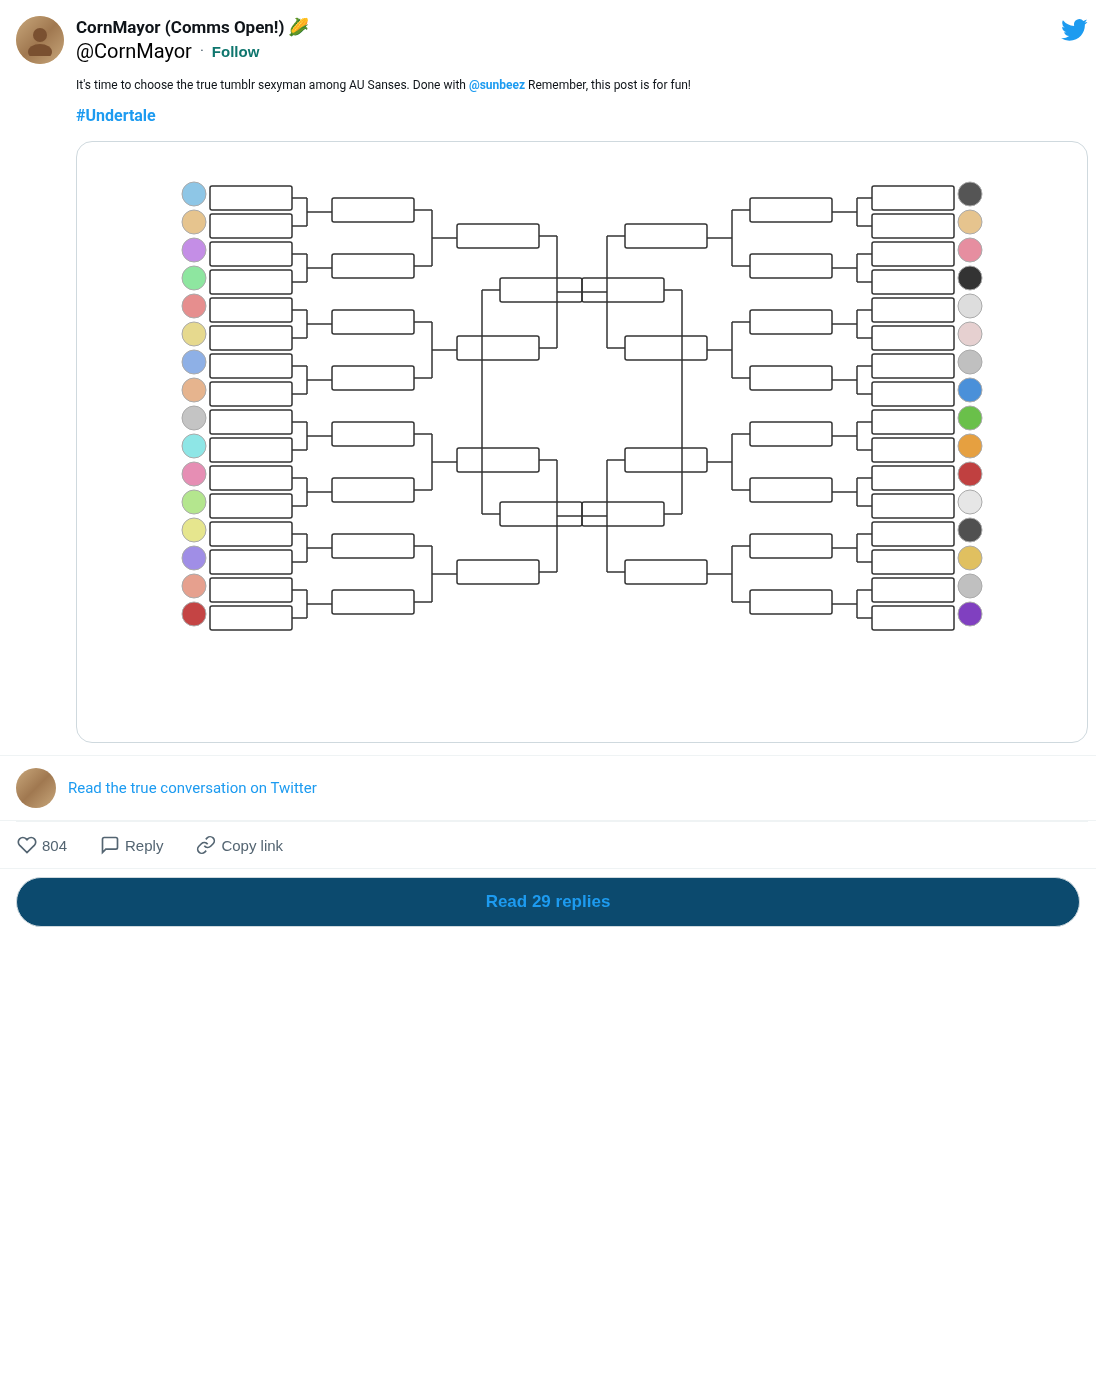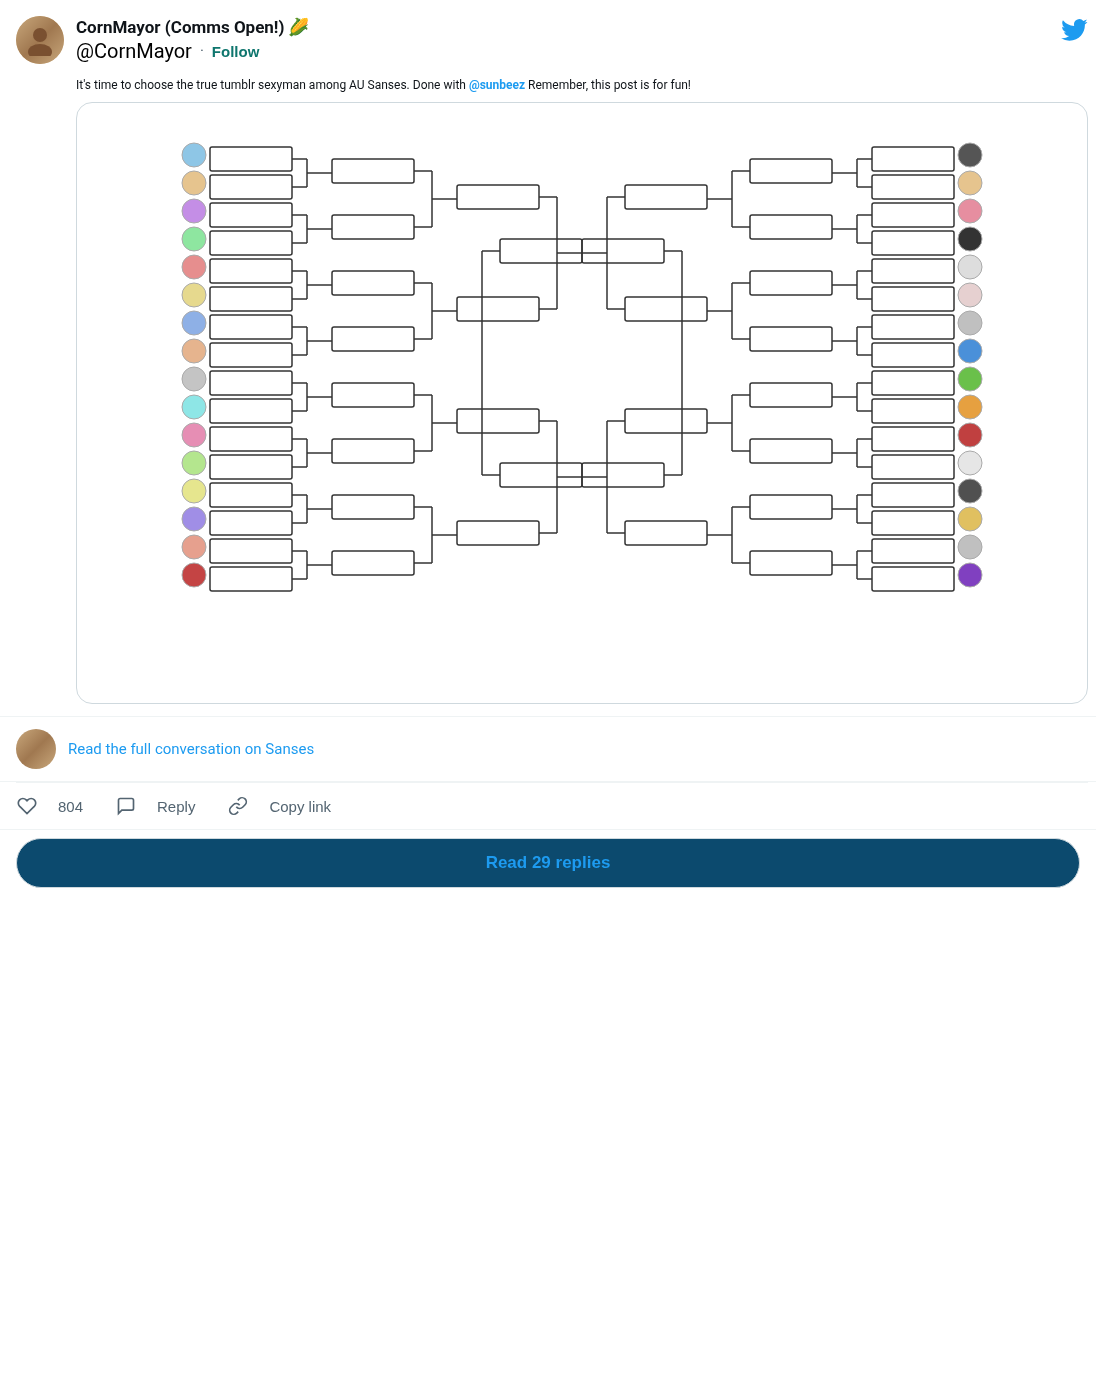--- a/index.html
+++ b/index.html
@@ -197,21 +197,21 @@
       display: flex;
       align-items: center;
       gap: 32px;
       padding: 12px 0;
       border-top: 1px solid #eff3f4;
     }
 
     .action-btn {
       display: flex;
       align-items: center;
-      gap: 20px;
+      gap: 4px;
       color: #536471;
       font-size: 15px;
       cursor: pointer;
       background: none;
       border: none;
       padding: 0;
     }
 
     .action-icon {
       width: 22px;
@@ -267,20 +267,23 @@
       <svg width="28" height="28" viewBox="0 0 24 24" fill="#1d9bf0">
         <path d="M23.643 4.937c-.835.37-1.732.62-2.675.733a4.67 4.67 0 0 0 2.048-2.578 9.3 9.3 0 0 1-2.958 1.13 4.66 4.66 0 0 0-7.938 4.25 13.229 13.229 0 0 1-9.602-4.868c-.4.69-.63 1.49-.63 2.342A4.66 4.66 0 0 0 3.96 9.824a4.647 4.647 0 0 1-2.11-.583v.06a4.66 4.66 0 0 0 3.737 4.568 4.69 4.69 0 0 1-2.104.08 4.661 4.661 0 0 0 4.352 3.234 9.348 9.348 0 0 1-5.786 1.995 9.5 9.5 0 0 1-1.112-.065 13.175 13.175 0 0 0 7.14 2.093c8.57 0 13.255-7.098 13.255-13.254 0-.2-.005-.402-.014-.602a9.47 9.47 0 0 0 2.323-2.41z"></path>
       </svg>
     </div>
   </div>
 
   <div class="tweet-body">
     <div class="tweet-text">
       <span>It's time to choose the true tumblr sexyman among AU Sanses. Done with </span><a class="mention-link">@sunbeez</a><span> Remember, this post is for fun!</span>
     </div>
+    <div class="hashtag-section">
+      <a class="hashtag-link">#Undertale</a>
+    </div>
 
     <div class="bracket-card">
       <div class="bracket-wrapper">
 
         <svg width="820" height="560" viewBox="0 0 820 560">
 
           <circle cx="22" cy="32" r="12" fill="#8ec6e6" stroke="#aaa" stroke-width="1"></circle>
 
           <circle cx="22" cy="60" r="12" fill="#e6c48e" stroke="#aaa" stroke-width="1"></circle>
 
@@ -540,21 +543,21 @@
         </svg>
       </div>
     </div>
 
   </div>
 
   <hr class="divider">
 
   <div class="conversation-row">
     <div class="small-avatar"></div>
-    <a class="read-conversation-link">Read the full conversation on Sanses</a>
+    <a class="read-conversation-link">Read the true conversation on Twitter</a>
   </div>
 
   <hr class="divider">
 
   <div class="action-row">
     <button class="action-btn">
       <div class="action-icon">
         <svg width="20" height="20" viewBox="0 0 24 24" fill="none" stroke="#536471" stroke-width="2">
           <path d="M20.84 4.61a5.5 5.5 0 0 0-7.78 0L12 5.67l-1.06-1.06a5.5 5.5 0 0 0-7.78 7.78l1.06 1.06L12 21.23l7.78-7.78 1.06-1.06a5.5 5.5 0 0 0 0-7.78z"></path>
         </svg>

